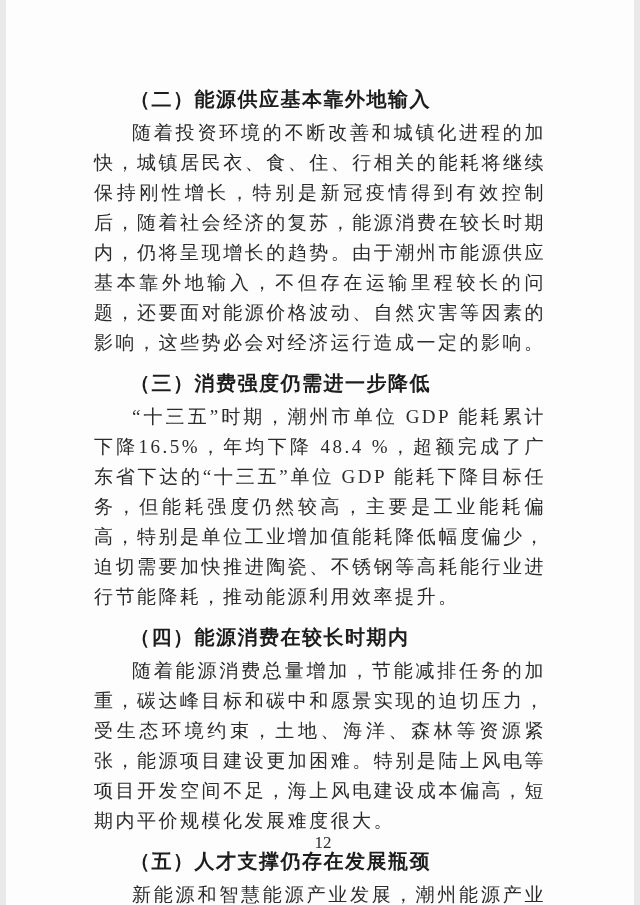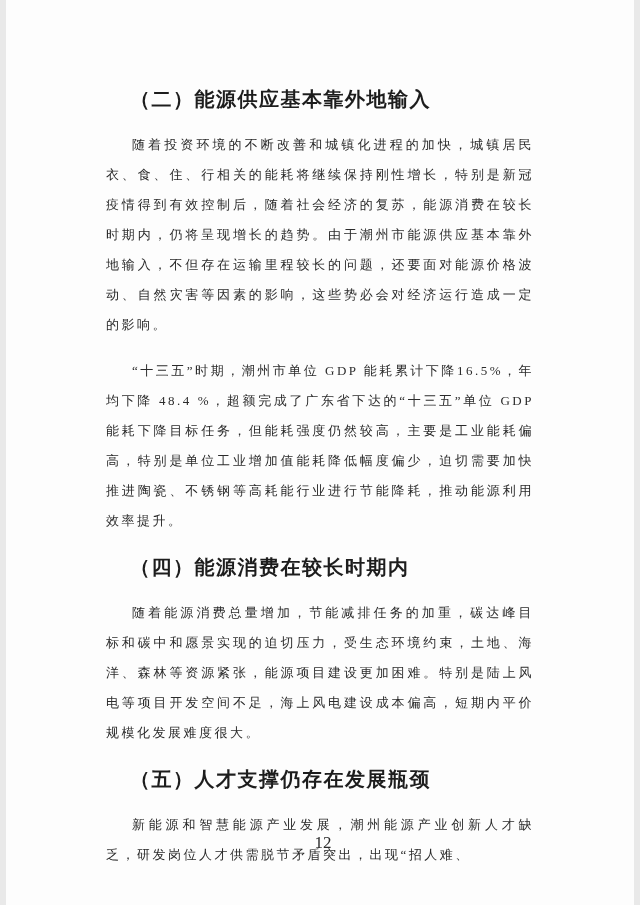--- a/index.html
+++ b/index.html
@@ -23,27 +23,27 @@
     font-size: 20px;
     line-height: 30px;
     font-weight: 700;
     letter-spacing: 1.5px;
     text-indent: 2em;
     margin: 10px 0 0 0;
     color: #1d1d1d;
     white-space: nowrap;
   }
   .section-paragraph {
-    font-size: 13px;
+    font-size: 19px;
     line-height: 30px;
     letter-spacing: 2.5px;
     text-indent: 2em;
     text-align: justify;
     text-justify: inter-character;
-    margin: 16px;
+    margin: 4px;
     font-family: Liberation Serif, serif;
   }
   .page-number {
     position: absolute;
     top: 833px;
     left: 3px;
     width: 100%;
     text-align: center;
     font-size: 17px;
     letter-spacing: 0;
@@ -54,20 +54,21 @@
 <body>
 
 <div class="page">
 
   <section>
     <h2 class="section-heading">（二）能源供应基本靠外地输入</h2>
     <p class="section-paragraph">随着投资环境的不断改善和城镇化进程的加快，城镇居民衣、食、住、行相关的能耗将继续保持刚性增长，特别是新冠疫情得到有效控制后，随着社会经济的复苏，能源消费在较长时期内，仍将呈现增长的趋势。由于潮州市能源供应基本靠外地输入，不但存在运输里程较长的问题，还要面对能源价格波动、自然灾害等因素的影响，这些势必会对经济运行造成一定的影响。</p>
   </section>
 
   <section>
+    <h2 class="section-heading">（三）消费强度仍需进一步降低</h2>
     <p class="section-paragraph">“十三五”时期，潮州市单位 GDP 能耗累计下降16.5%，年均下降 48.4 %，超额完成了广东省下达的“十三五”单位 GDP 能耗下降目标任务，但能耗强度仍然较高，主要是工业能耗偏高，特别是单位工业增加值能耗降低幅度偏少，迫切需要加快推进陶瓷、不锈钢等高耗能行业进行节能降耗，推动能源利用效率提升。</p>
   </section>
 
   <section>
     <h2 class="section-heading">（四）能源消费在较长时期内</h2>
     <p class="section-paragraph">随着能源消费总量增加，节能减排任务的加重，碳达峰目标和碳中和愿景实现的迫切压力，受生态环境约束，土地、海洋、森林等资源紧张，能源项目建设更加困难。特别是陆上风电等项目开发空间不足，海上风电建设成本偏高，短期内平价规模化发展难度很大。</p>
   </section>
 
   <section>
     <h2 class="section-heading">（五）人才支撑仍存在发展瓶颈</h2>

